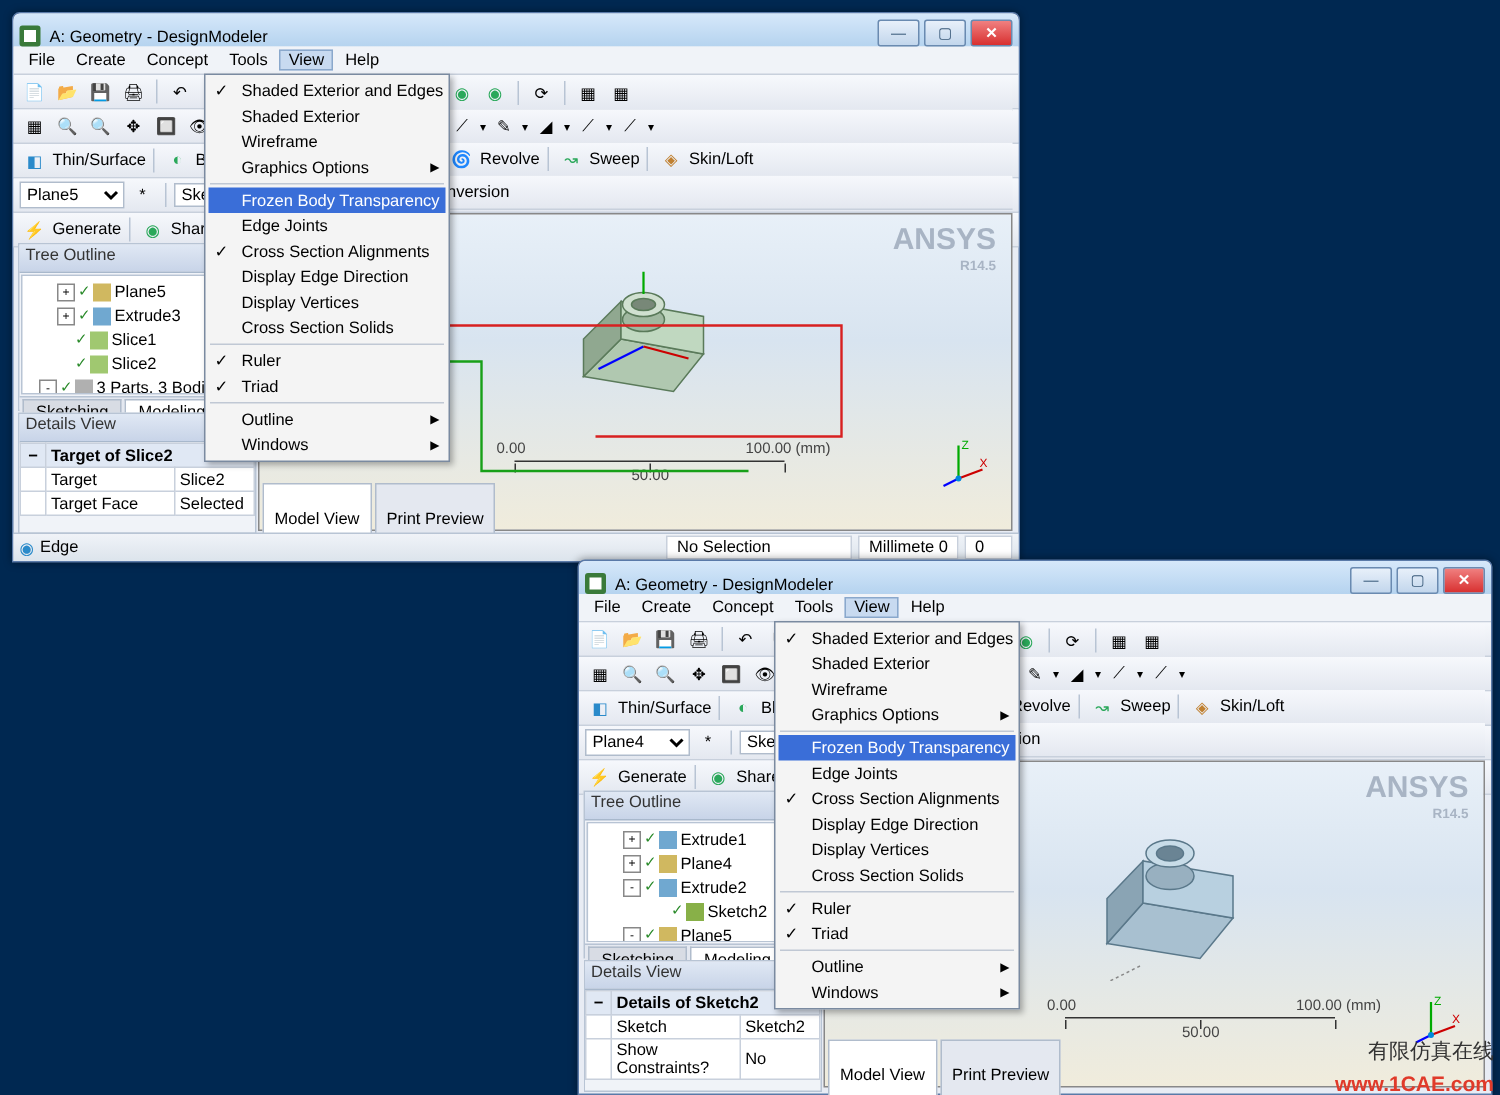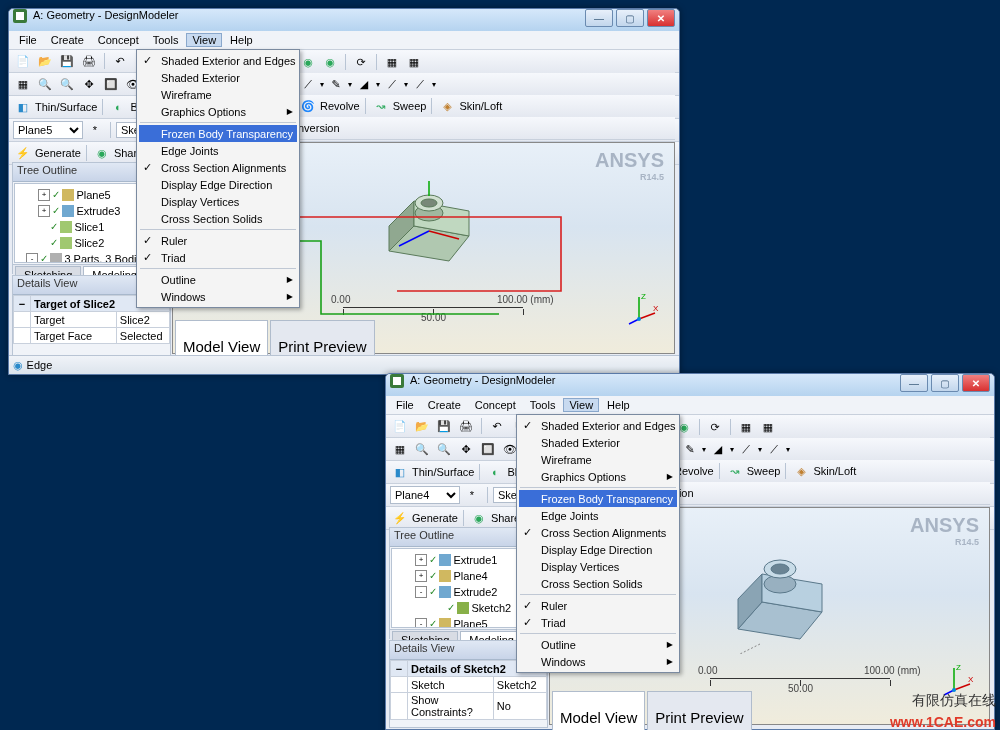--- a/index.html
+++ b/index.html
@@ -1,17 +1,17 @@
 <!DOCTYPE html>
 <html><head>
 <meta charset="utf-8">
 <style>
 body{margin:0;background:#002851;font-family:"Segoe UI",Tahoma,sans-serif;font-size:11px;width:1000px;height:730px;position:relative;overflow:hidden}
 .window{position:absolute;background:#e8ecf4;border:1px solid #5a7aa8;border-radius:5px 5px 0 0;box-shadow:0 0 6px rgba(0,0,0,.4)}
-.titlebar{height:22px;background:linear-gradient(#d6e8fa,#b5d3ef);border-radius:5px 5px 0 0;display:flex;align-items:flex-start;padding:0 4px;color:#000}
+.titlebar{height:22px;background:linear-gradient(#d6e8fa,#b5d3ef);border-radius:5px 5px 0 0;display:flex;align-items:flex-end;padding:0 4px;color:#000}
 .app-icon{width:14px;height:14px;background:#3a7a3a;border-radius:2px;margin-right:6px;position:relative}
 .app-icon:after{content:"";position:absolute;inset:3px;background:#fff}
 .winbtns{margin-left:auto;display:flex;gap:3px}
 .winbtn{width:26px;height:16px;background:linear-gradient(#e8f0fa,#c2d6ec);border:1px solid #6a8ab0;border-radius:2px;display:flex;align-items:center;justify-content:center;font-size:10px;color:#3a5a7a}
 .winbtn.close{background:linear-gradient(#f08080,#d83030);color:#fff;font-weight:bold}
 .menubar{height:18px;background:#f0f3f8;border-bottom:1px solid #c8d0dc;display:flex;align-items:center;padding:0 4px;gap:2px}
 .menubar span{padding:1px 6px;cursor:default}
 .menubar span.active{background:#c8daf0;border:1px solid #8aa8cc;padding:0 5px}
 .toolbar{height:22px;background:linear-gradient(#f6f8fc,#e4e8f0);border-bottom:1px solid #c8d0dc;display:flex;align-items:center;padding:0 4px;gap:2px}
 .tbtn{width:18px;height:18px;display:flex;align-items:center;justify-content:center;border:1px solid transparent;font-size:11px}
@@ -33,21 +33,21 @@
 .prop-table .hdr{background:#e0e8f4;font-weight:bold}
 .prop-table .hdr td:first-child{width:10px;text-align:center}
 .viewport{position:absolute;background:linear-gradient(#e8f0f8,#d8e4f0 40%,#f0ecdc);border:1px solid #888}
 .vp-brand{position:absolute;right:10px;top:6px;color:#a8b4c4;font-weight:bold;font-size:20px;font-family:Arial}
 .vp-brand small{display:block;font-size:9px;text-align:right}
 .ruler-label{position:absolute;font-size:10px;color:#444}
 .ruler-line{position:absolute;border-top:1px solid #333;height:1px}
 .ruler-tick{position:absolute;width:1px;background:#333;height:6px}
 .triad{position:absolute;right:15px;bottom:28px;width:34px;height:34px}
 .vp-bottom{position:absolute;bottom:-2px;left:0;right:0;display:flex;height:18px;align-items:center;background:transparent}
-.vp-tab{padding:17px 7px;font-size:15px;background:#e4e8f0;border:1px solid #b0bccc;margin-left:2px}
+.vp-tab{padding:17px 7px;font-size:11px;background:#e4e8f0;border:1px solid #b0bccc;margin-left:2px}
 .vp-tab.active{background:#fff}
 .statusbar{position:absolute;bottom:0;left:0;right:0;height:18px;background:linear-gradient(#f0f3f8,#dce4ec);border-top:1px solid #b8c4d4;display:flex;align-items:center;font-size:11px;padding:0 4px}
 .status-cell{border:1px solid #c8d0dc;padding:1px 6px;margin-left:4px;background:#fff}
 .dropdown{position:absolute;background:#f4f4f4;border:1px solid #7a8aa0;box-shadow:2px 2px 4px rgba(0,0,0,.3);font-size:11px;padding:2px;z-index:100}
 .dd-item{display:flex;align-items:center;height:17px;padding:0 20px 0 22px;position:relative;white-space:nowrap}
 .dd-item.hl{background:#3a6ed8;color:#fff}
 .dd-item .chk{position:absolute;left:4px;font-size:11px}
 .dd-item .arr{position:absolute;right:4px;font-size:8px}
 .dd-sep{height:1px;background:#c0c8d4;margin:2px 1px}
 .anno-line{position:absolute;pointer-events:none}
@@ -249,20 +249,25 @@
     </svg>
     <div class="vp-bottom">
       <div class="vp-tab active">Model View</div>
       <div class="vp-tab">Print Preview</div>
     </div>
   </div>
 
   <div class="statusbar">
     <span style="color:#2a8aca">◉</span>
     <span style="margin-left:4px">Edge</span>
+    <div style="margin-left:auto;display:flex">
+      <div class="status-cell" style="width:110px">No Selection</div>
+      <div class="status-cell"><span>Millimete</span> <span>0</span></div>
+      <div class="status-cell" style="width:18px">0</div>
+    </div>
   </div>
 
   <div class="dropdown" id="dd1" style="left:127px;top:40px;width:158px">
       <div class="dd-item">
         <span class="chk">✓</span>
         <span>Shaded Exterior and Edges</span>
       </div>
       <div class="dd-item">
         <span>Shaded Exterior</span>
       </div>

